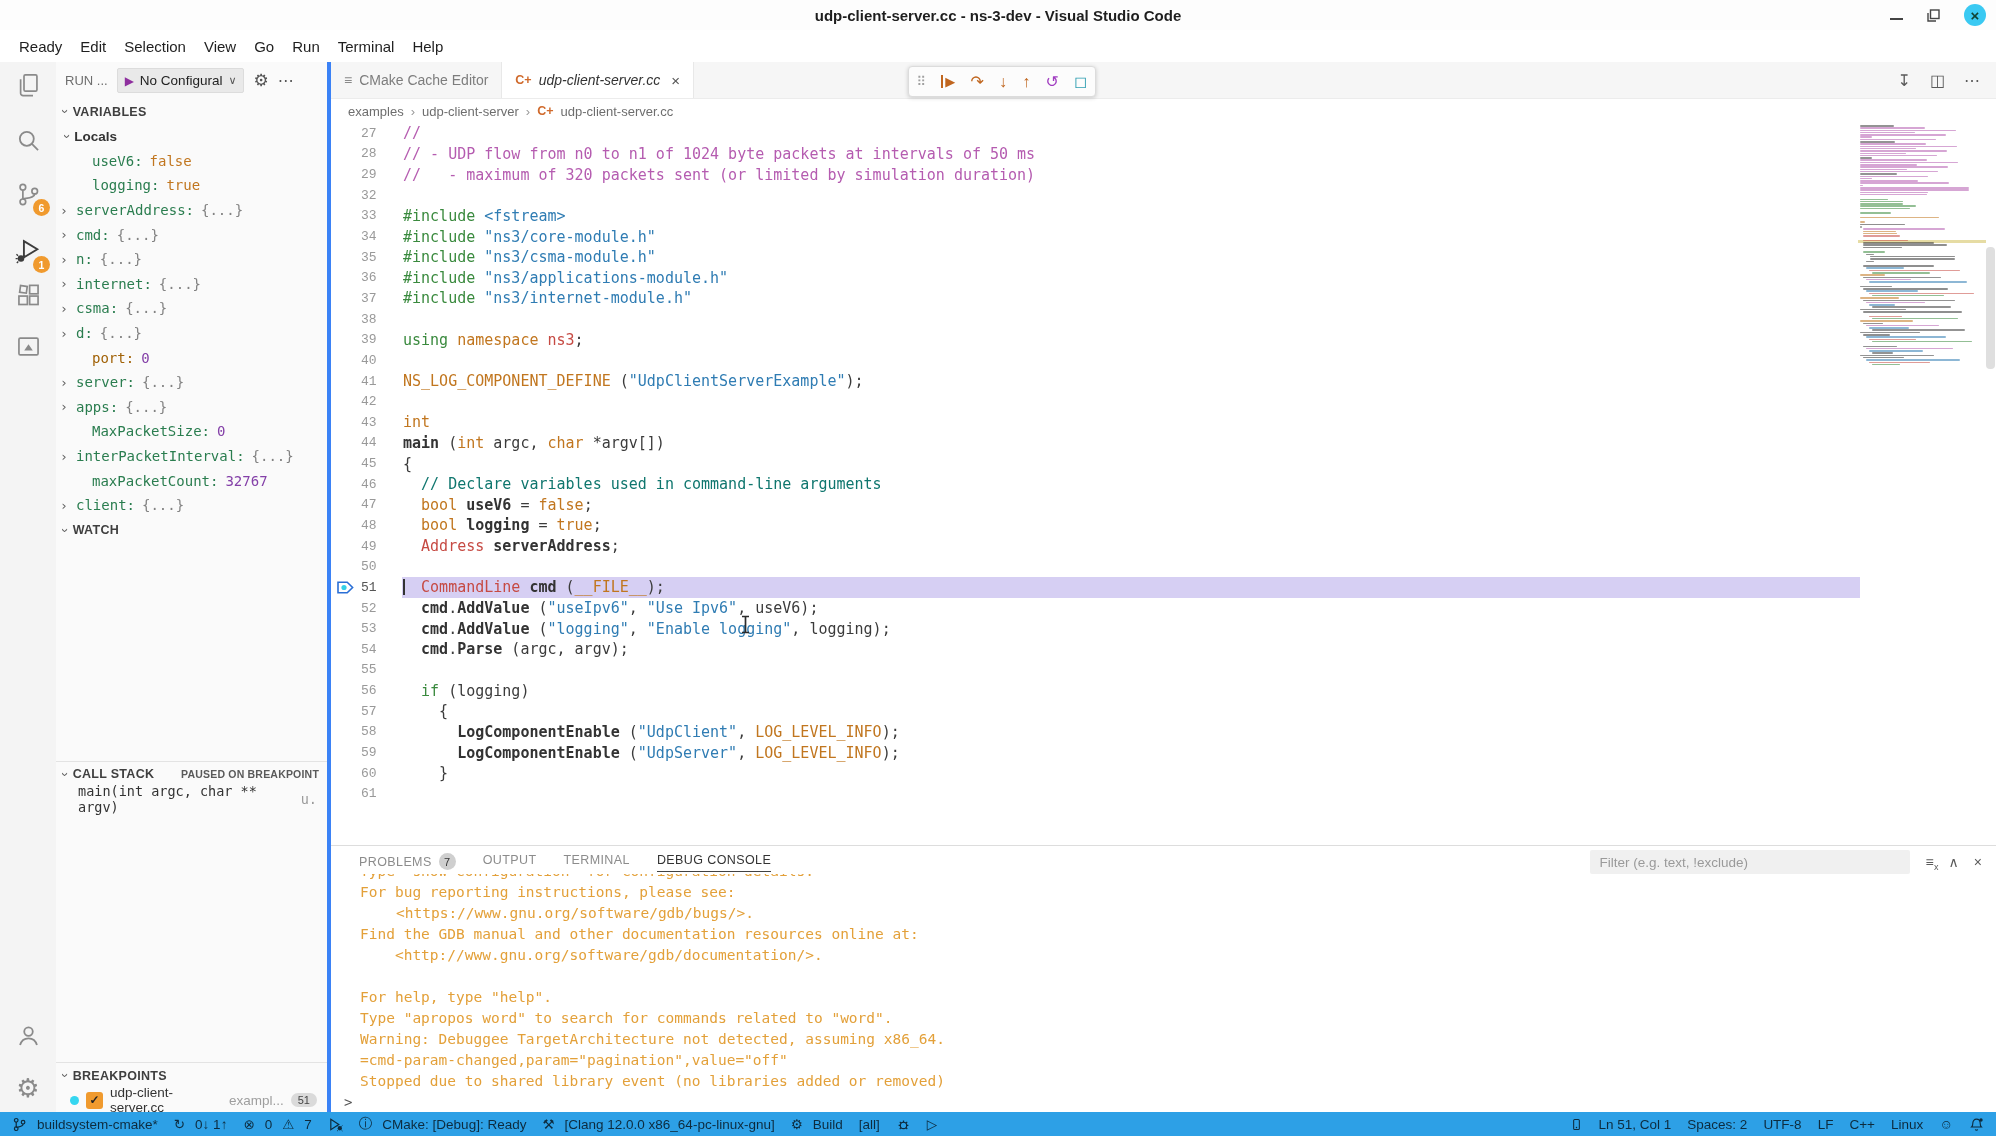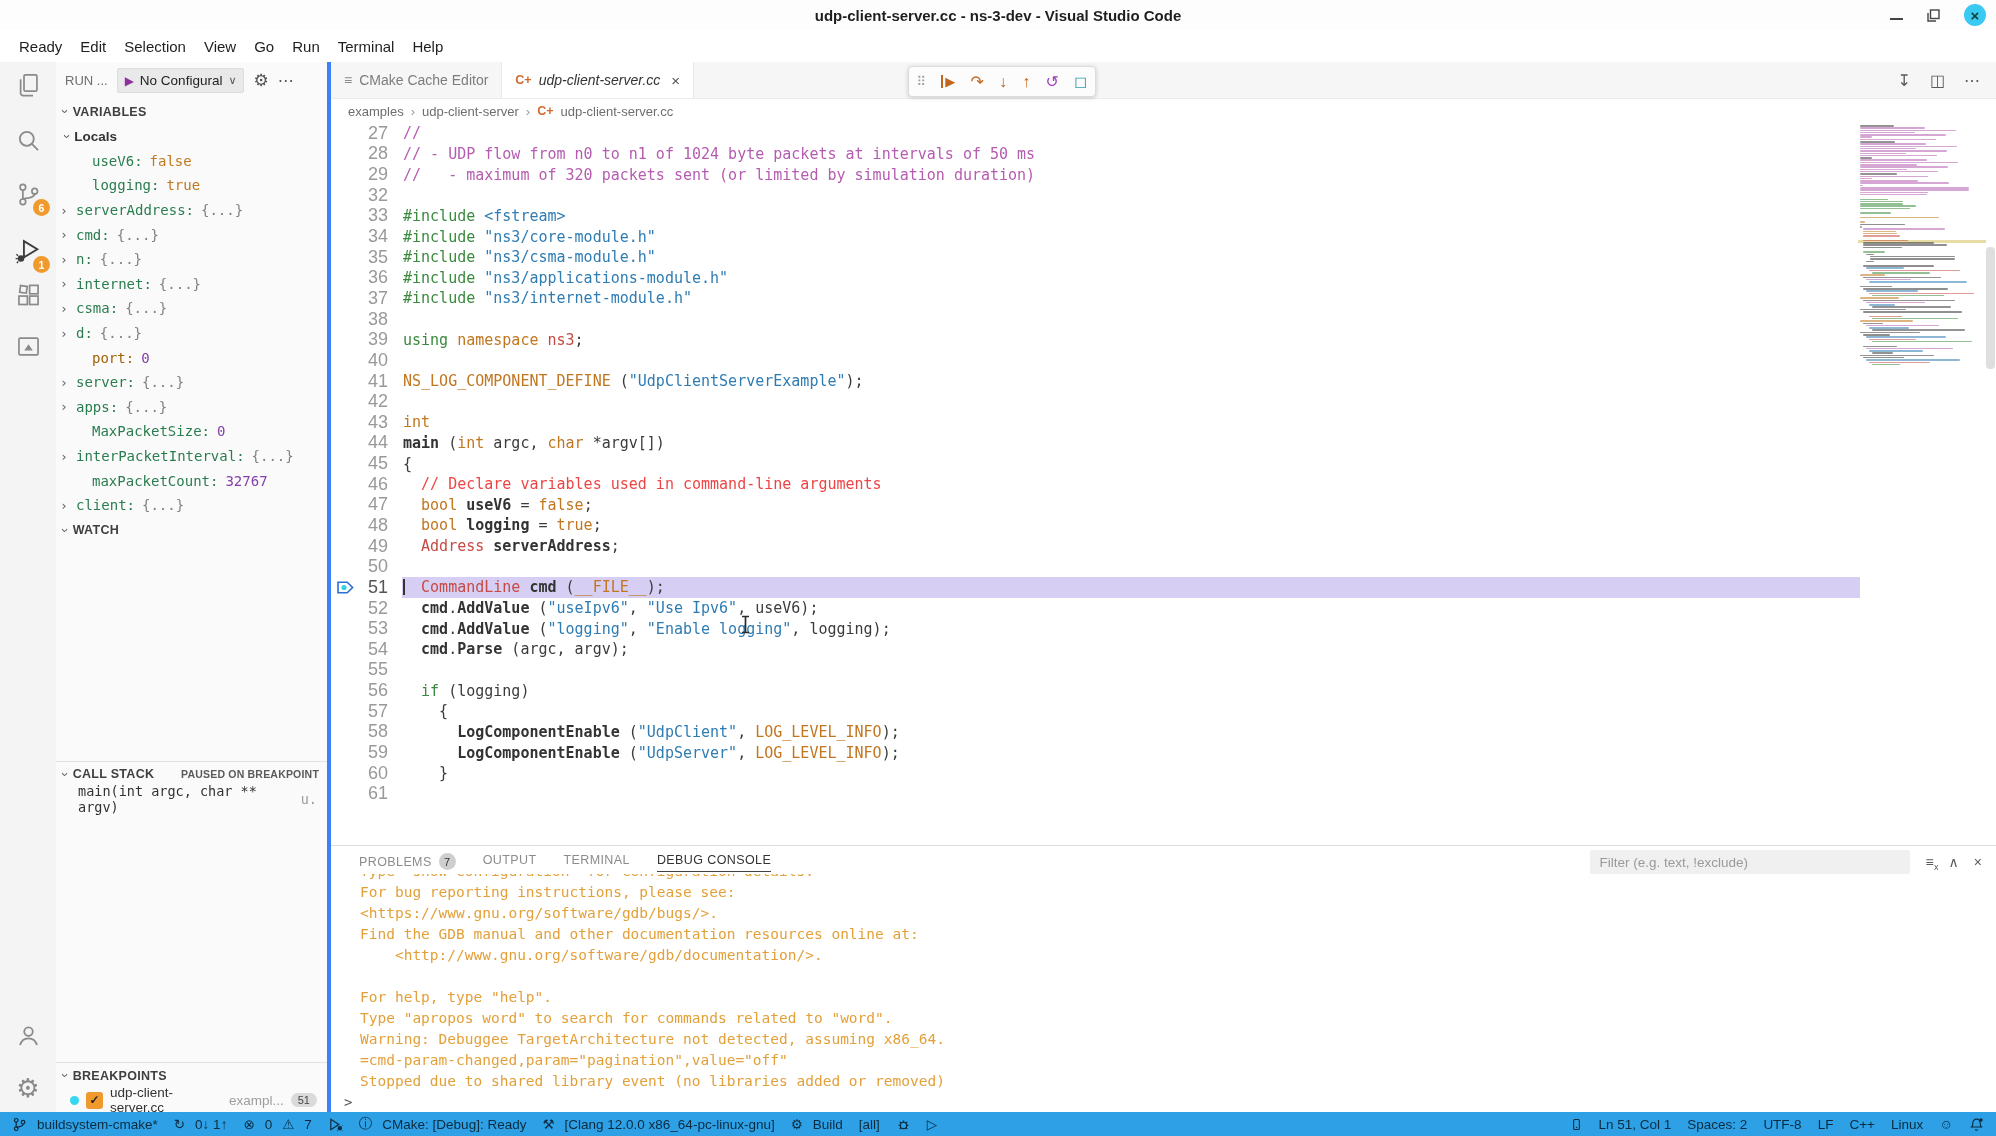--- a/index.html
+++ b/index.html
@@ -96,22 +96,22 @@
   .dt-continue { border-left:2px solid currentColor; padding-left:2px; font-size:13px; }
 
   .breadcrumbs { height:24px; display:flex; align-items:center; gap:7px; padding-left:17px;
     font-size:13px; color:#6e6e6e; }
   .bc-sep { color:#9a9a9a; }
 
   .code-area { flex:1; position:relative; overflow:hidden; }
   .code-lines { position:absolute; left:0; top:0; right:136px; bottom:0; }
   .line { display:flex; height:20.65px; align-items:center; position:relative; }
   .gicon { width:30px; flex:none; display:flex; align-items:center; padding-left:5px; z-index:2; }
-  .lnum { width:34px; flex:none; text-align:center; color:#999; z-index:2;
-    font-family:Liberation Sans, sans-serif; font-size:18px; }
+  .lnum { width:34px; flex:none; text-align:left; color:#999; z-index:2;
+    font-family:Liberation Mono, monospace; font-size:13px; }
   .codetext { white-space:pre; font-family:"DejaVu Sans Mono", monospace; font-size:15px;
     margin-left:8px; z-index:2; color:#3b3b3b; }
   .line .hl { position:absolute; left:71px; right:0; top:0; bottom:0; z-index:1; }
   .line.cur .lnum { color:#555; }
   .caret { position:absolute; left:72px; top:2px; width:1.5px; height:16px; background:#333; z-index:3; }
 
   .minimap { position:absolute; top:2px; right:12px; width:124px; z-index:4; }
   .mm-line { border-radius:1px; }
   .mm-cur { position:absolute; left:-2px; right:-2px; height:3px; background:#e6dca4; }
   .vscroll { position:absolute; top:124px; right:1px; width:9px; height:122px;
@@ -497,21 +497,21 @@
               <span class="codetext"><span style="color: rgb(51, 51, 51); font-weight: bold;">main</span><span style="color: rgb(59, 59, 59);"> (</span><span style="color: rgb(193, 118, 31);">int</span><span style="color: rgb(59, 59, 59);"> argc, </span><span style="color: rgb(193, 118, 31);">char</span><span style="color: rgb(59, 59, 59);"> *argv[])</span></span>
             </div>
             <div class="line">
               <span class="gicon"></span>
               <span class="lnum">45</span>
               <span class="codetext"><span style="color: rgb(59, 59, 59);">{</span></span>
             </div>
             <div class="line">
               <span class="gicon"></span>
               <span class="lnum">46</span>
-              <span class="codetext"><span style="color: #ef4444;">  // Declare variables used in command-line arguments</span></span>
+              <span class="codetext"><span style="color: #0f766e;">  // Declare variables used in command-line arguments</span></span>
             </div>
             <div class="line">
               <span class="gicon"></span>
               <span class="lnum">47</span>
               <span class="codetext"><span style="color: rgb(59, 59, 59);">  </span><span style="color: rgb(193, 118, 31);">bool</span><span style="color: rgb(59, 59, 59);"> </span><span style="color: rgb(51, 51, 51); font-weight: bold;">useV6</span><span style="color: rgb(59, 59, 59);"> = </span><span style="color: rgb(193, 118, 31);">false</span><span style="color: rgb(59, 59, 59);">;</span></span>
             </div>
             <div class="line">
               <span class="gicon"></span>
               <span class="lnum">48</span>
               <span class="codetext"><span style="color: rgb(59, 59, 59);">  </span><span style="color: rgb(193, 118, 31);">bool</span><span style="color: rgb(59, 59, 59);"> </span><span style="color: rgb(51, 51, 51); font-weight: bold;">logging</span><span style="color: rgb(59, 59, 59);"> = </span><span style="color: rgb(193, 118, 31);">true</span><span style="color: rgb(59, 59, 59);">;</span></span>
@@ -718,21 +718,21 @@
           </div>
         <div class="panel-actions">
           <span class="filter-box">Filter (e.g. text, !exclude)</span>
           <span class="pa-icon">≡<span class="pa-sub">x</span></span>
           <span class="pa-icon">∧</span>
           <span class="pa-icon">×</span>
         </div>
         <div class="console" id="console">
             <div class="con-line clip" style="color: rgb(227, 160, 57);">Type "show configuration" for configuration details.</div>
             <div class="con-line" style="color: rgb(227, 160, 57);">For bug reporting instructions, please see:</div>
-            <div class="con-line" style="color: rgb(227, 160, 57);">&lt;https://www.gnu.org/software/gdb/bugs/&gt;.</div>
+            <div class="con-line" style="color: rgb(227, 160, 57); margin-left: 36px;">&lt;https://www.gnu.org/software/gdb/bugs/&gt;.</div>
             <div class="con-line" style="color: rgb(227, 160, 57);">Find the GDB manual and other documentation resources online at:</div>
             <div class="con-line" style="color: rgb(227, 160, 57);">    &lt;http://www.gnu.org/software/gdb/documentation/&gt;.</div>
             <div class="con-line" style="color: rgb(227, 160, 57);"></div>
             <div class="con-line" style="color: rgb(227, 160, 57);">For help, type "help".</div>
             <div class="con-line" style="color: rgb(227, 160, 57);">Type "apropos word" to search for commands related to "word".</div>
             <div class="con-line" style="color: rgb(227, 160, 57);">Warning: Debuggee TargetArchitecture not detected, assuming x86_64.</div>
             <div class="con-line" style="color: rgb(227, 160, 57);">=cmd-param-changed,param="pagination",value="off"</div>
             <div class="con-line" style="color: rgb(227, 160, 57);">Stopped due to shared library event (no libraries added or removed)</div>
           </div>
         <div class="prompt-row">

